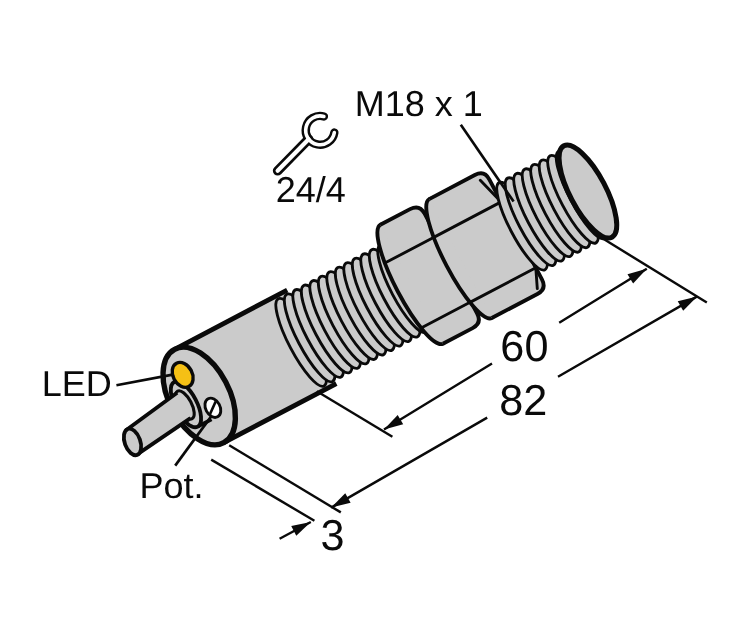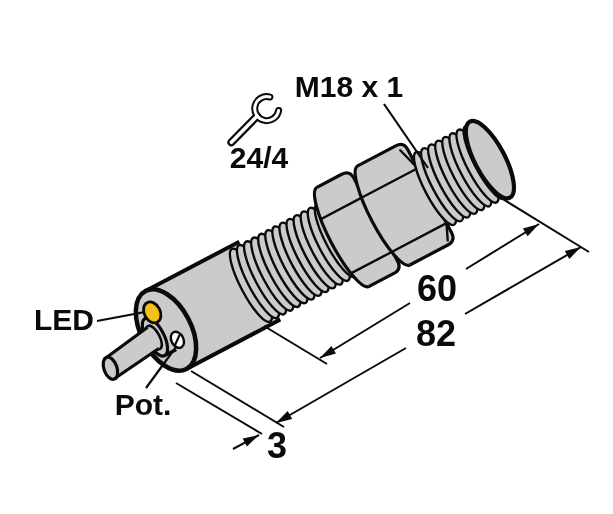--- a/index.html
+++ b/index.html
@@ -1,17 +1,17 @@
 <!DOCTYPE html>
 <html style="--bg: #FFFFFF; --fill: #CBCBCB; --line: #0A0A0A; --led: #F5C015; --pot: #FFFFFF;"><head>
 <meta charset="utf-8">
 <style>
   html,body{margin:0;padding:0;background:#fff;}
   .canvas{position:relative;width:613px;height:514px;background:var(--bg,#fff);overflow:hidden;
-          font-family:"Liberation Sans","DejaVu Sans",sans-serif;font-weight:bold;}
+          font-family:"Liberation Sans","DejaVu Sans",sans-serif;}
   svg{display:block}
   .metal{fill:var(--fill);stroke:var(--line);stroke-width:3.2;}
   .thin{stroke-width:2.4;}
   .bold{stroke-width:4.2;}
   .edge{fill:none;stroke:var(--line);}
   .fillonly{fill:var(--fill);stroke:none;}
   .facet{fill:none;stroke:var(--line);stroke-width:2.4;stroke-linecap:round;}
   .ann{stroke:var(--line);stroke-width:2;fill:none;}
   .leader{stroke:var(--line);stroke-width:2.2;fill:none;}
   .arrow{fill:var(--line);stroke:none;}

